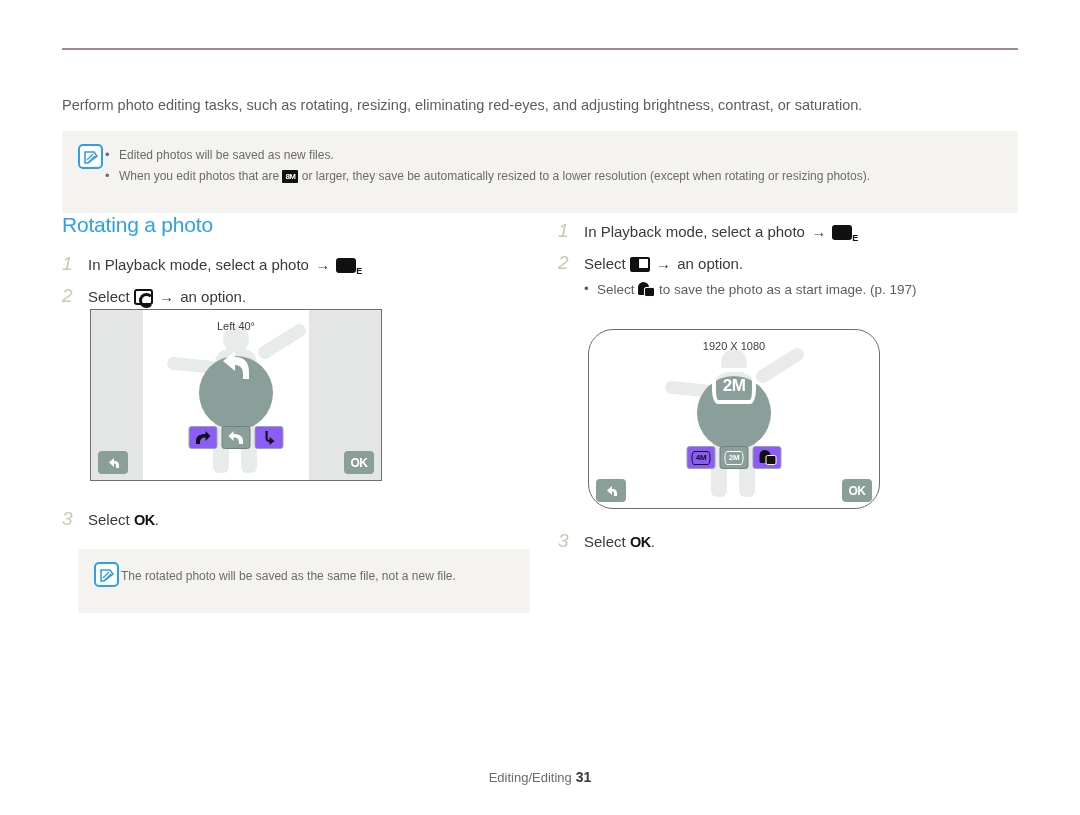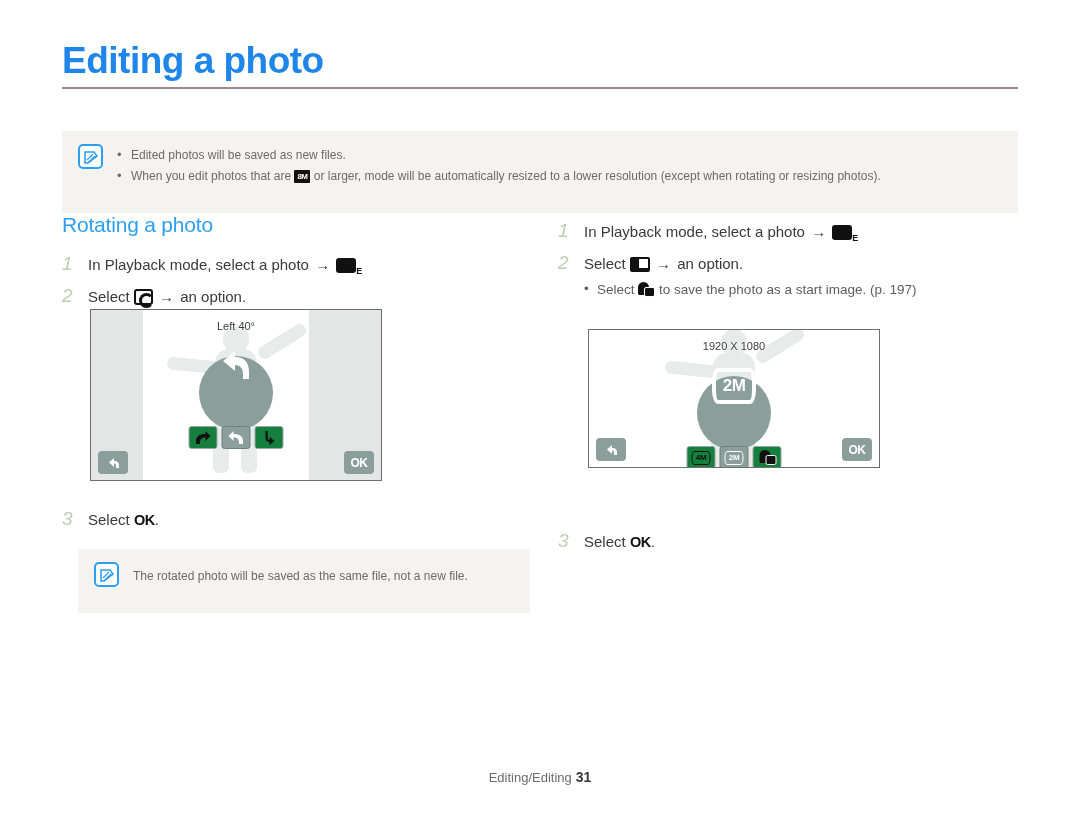--- a/index.html
+++ b/index.html
@@ -34,21 +34,21 @@
     position: absolute; left: 62px; top: 95px; width: 960px;
     font-size: 14.5px; color: #5d5d5d; line-height: 1.4;
   }
 
   
   .note {
     background: #f4f3f0;
     display: flex;
     align-items: flex-start;
     padding: 12px 14px 26px 16px;
-    gap: 14px;
+    gap: 2px;
   }
   .note-icon {
     flex: 0 0 auto;
     width: 25px; height: 25px;
     border: 2px solid #2e9ff0;
     border-radius: 5px;
     position: relative;
     background: #ffffff;
     margin-top: 1px;
   }
@@ -187,21 +187,21 @@
   .arrow { color: #3a3a3a; padding: 0 2px; }
 
   
   .screen {
     position: relative;
     border: 1px solid #6e6e6e;
     background: #ffffff;
     overflow: hidden;
   }
   #screen-rotate { position: absolute; left: 28px; top: 105px; width: 292px; height: 172px; }
-  #screen-resize { position: absolute; left: 30px; top: 125px; width: 292px; height: 139px; }
+  #screen-resize { position: absolute; left: 30px; top: 125px; width: 292px; height: 180px; border-radius: 25px; }
 
   .screen-band {
     position: absolute; top: 0; bottom: 0;
     background: #e3e6e5;
   }
   .band-left { left: 0; width: 52px; }
   .band-right { right: 0; width: 72px; }
 
   .photo-figure {
     position: absolute;
@@ -284,21 +284,21 @@
 
   .opt-row {
     position: absolute;
     left: 50%; top: 116px;
     transform: translateX(-50%);
     display: flex; gap: 4px;
     z-index: 4;
   }
   .opt-btn {
     width: 29px; height: 23px;
-    background: #15803d;
+    background: #8b5cf6;
     border: 1px solid #9aa6a3;
     border-radius: 3px;
     display: flex; align-items: center; justify-content: center;
   }
   .opt-btn.selected {
     background: #8a9e9a;
     border-color: #6f817d;
   }
 
   .corner-btn {
@@ -351,38 +351,38 @@
     color: #6b6b6b;
   }
   .footer .pg { font-weight: bold; color: #3a3a3a; font-size: 14px; margin-left: 4px; }
 </style>
 </head>
 <body>
 
 <div class="page">
 
   <div class="title-block">
-    <div class="page-title">Editing a photo</div>
     <div class="title-rule"></div>
   </div>
+  <div class="intro">Perform photo editing tasks, such as rotating, resizing, eliminating red-eyes, and adjusting brightness, contrast, or saturation.</div>
 
   <div class="note" id="top-note">
     <div class="note-icon">
       <svg width="19" height="19" viewBox="0 0 19 19">
         <path d="M3 15 L3 4 L12 4 L15 8 L6 15 Z" fill="none" stroke="#2e9ff0" stroke-width="1.6"></path>
         <path d="M5 12 L11 6" stroke="#2e9ff0" stroke-width="1.2"></path>
         <path d="M7 14 L13 8" stroke="#2e9ff0" stroke-width="1.2"></path>
       </svg>
     </div>
     <div class="note-body">
       <ul class="note-list">
         <li>Edited photos will be saved as new files.</li>
         <li><span>When you edit photos that are</span>
           <span class="ic ic-8m"></span>
-          <span>or larger, mode will be automatically resized to a lower resolution (except when rotating or resizing photos).</span></li>
+          <span>or larger, they save be automatically resized to a lower resolution (except when rotating or resizing photos).</span></li>
       </ul>
     </div>
   </div>
 
   <div class="col col-left">
     <div class="section-title">Rotating a photo</div>
 
     <div class="steps">
       <div class="step">
         <div class="step-num">1</div>

